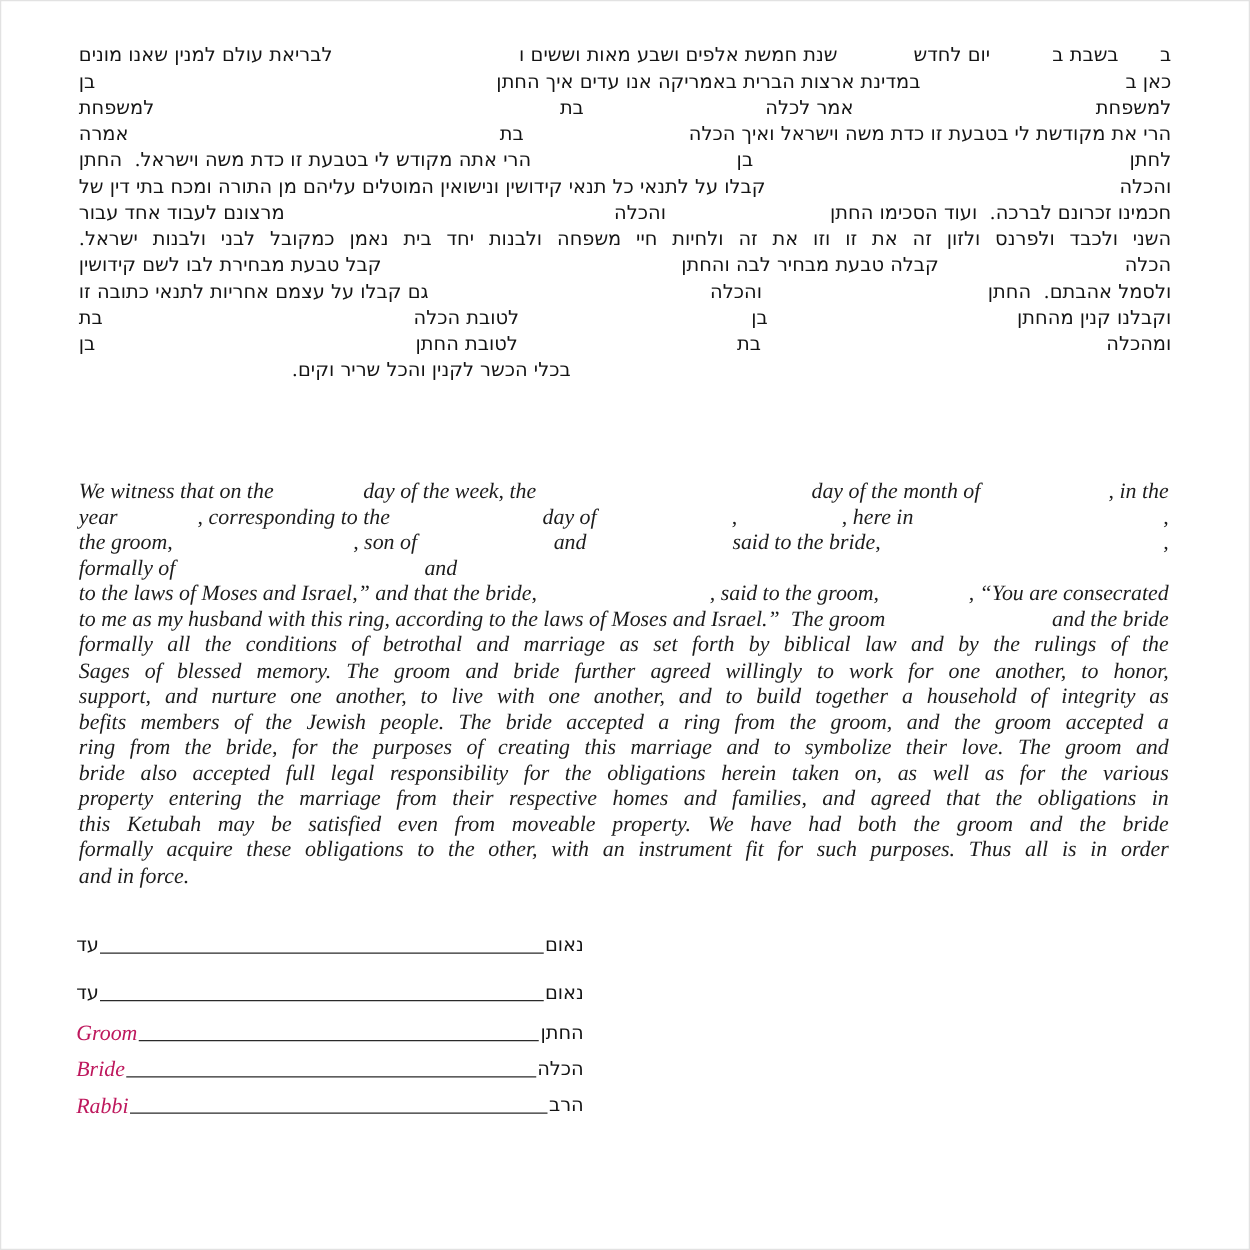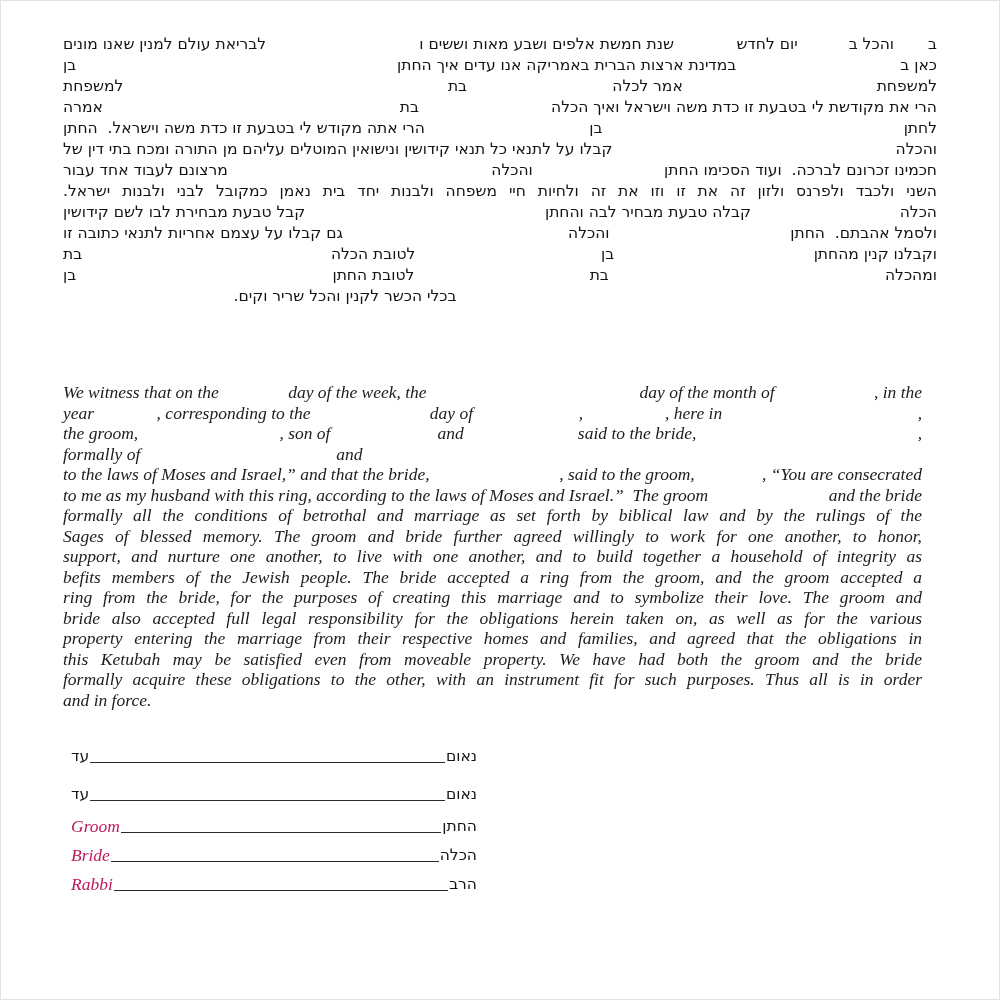--- a/index.html
+++ b/index.html
@@ -19,31 +19,31 @@
     font-family:"DejaVu Serif","DejaVu Sans",serif;
     font-size:15.5px; line-height:21px; color:#141414;
   }
   .hl{display:flex; direction:rtl; align-items:baseline; height:21px;}
   .hl .seg{flex:0 0 auto; white-space:pre;}
   .gap{display:block; height:1px;}
   .jfull{display:block; direction:rtl; text-align:justify; text-align-last:justify; height:21px; white-space:normal;}
   .l14{display:block; direction:rtl; text-align:center; padding-right:310px; height:21px;}
   
   .eng{
-    position:absolute; top:381px; left:62px; right:77px;
+    position:absolute; top:381px; left:62px; right:64px;
     font-family:"Liberation Serif","DejaVu Serif",serif;
     font-style:italic;
     font-size:17.5px; line-height:20.5px; color:#1c1c1c;
   }
   .el{display:flex; direction:ltr; align-items:baseline; height:20.5px;}
   .el .seg{flex:0 0 auto; white-space:pre;}
   .ejfull{display:block; text-align:justify; text-align-last:justify; height:20.5px;}
   .elast{display:block; text-align:left; height:20.5px;}
   
-  .sigs{position:absolute; top:743px; left:70px; width:406px;}
+  .sigs{position:absolute; top:743px; left:60px; width:406px;}
   .srow{display:flex; direction:ltr; align-items:flex-end; height:22px;}
   .sline{flex:1 1 auto; border-bottom:1.4px solid #2a2a2a; margin:0 1px 3px 1px; height:1px;}
   .slab-he{
     font-family:"DejaVu Serif","DejaVu Sans",serif;
     font-size:15.5px; line-height:20px; color:#141414; white-space:pre;
   }
   .slab-en{
     font-family:"Liberation Serif","DejaVu Serif",serif;
     font-style:italic; font-size:17.5px; line-height:20px; color:#be185d; white-space:pre;
   }
@@ -51,21 +51,21 @@
 </head>
 <body>
 
 <div class="page">
 
   <div class="heb">
 
     <div class="hl">
       <span class="seg">ב</span>
       <span class="gap" style="flex:30 30 30px"></span>
-      <span class="seg">והכל ב</span>
+      <span class="seg">בשבת ב</span>
       <span class="gap" style="flex:45 45 45px"></span>
       <span class="seg">יום לחדש</span>
       <span class="gap" style="flex:55 55 55px"></span>
       <span class="seg">שנת חמשת אלפים ושבע מאות וששים ו</span>
       <span class="gap" style="flex:135 135 135px"></span>
       <span class="seg">לבריאת עולם למנין שאנו מונים</span>
     </div>
 
     <div class="hl">
       <span class="seg">כאן ב</span>

